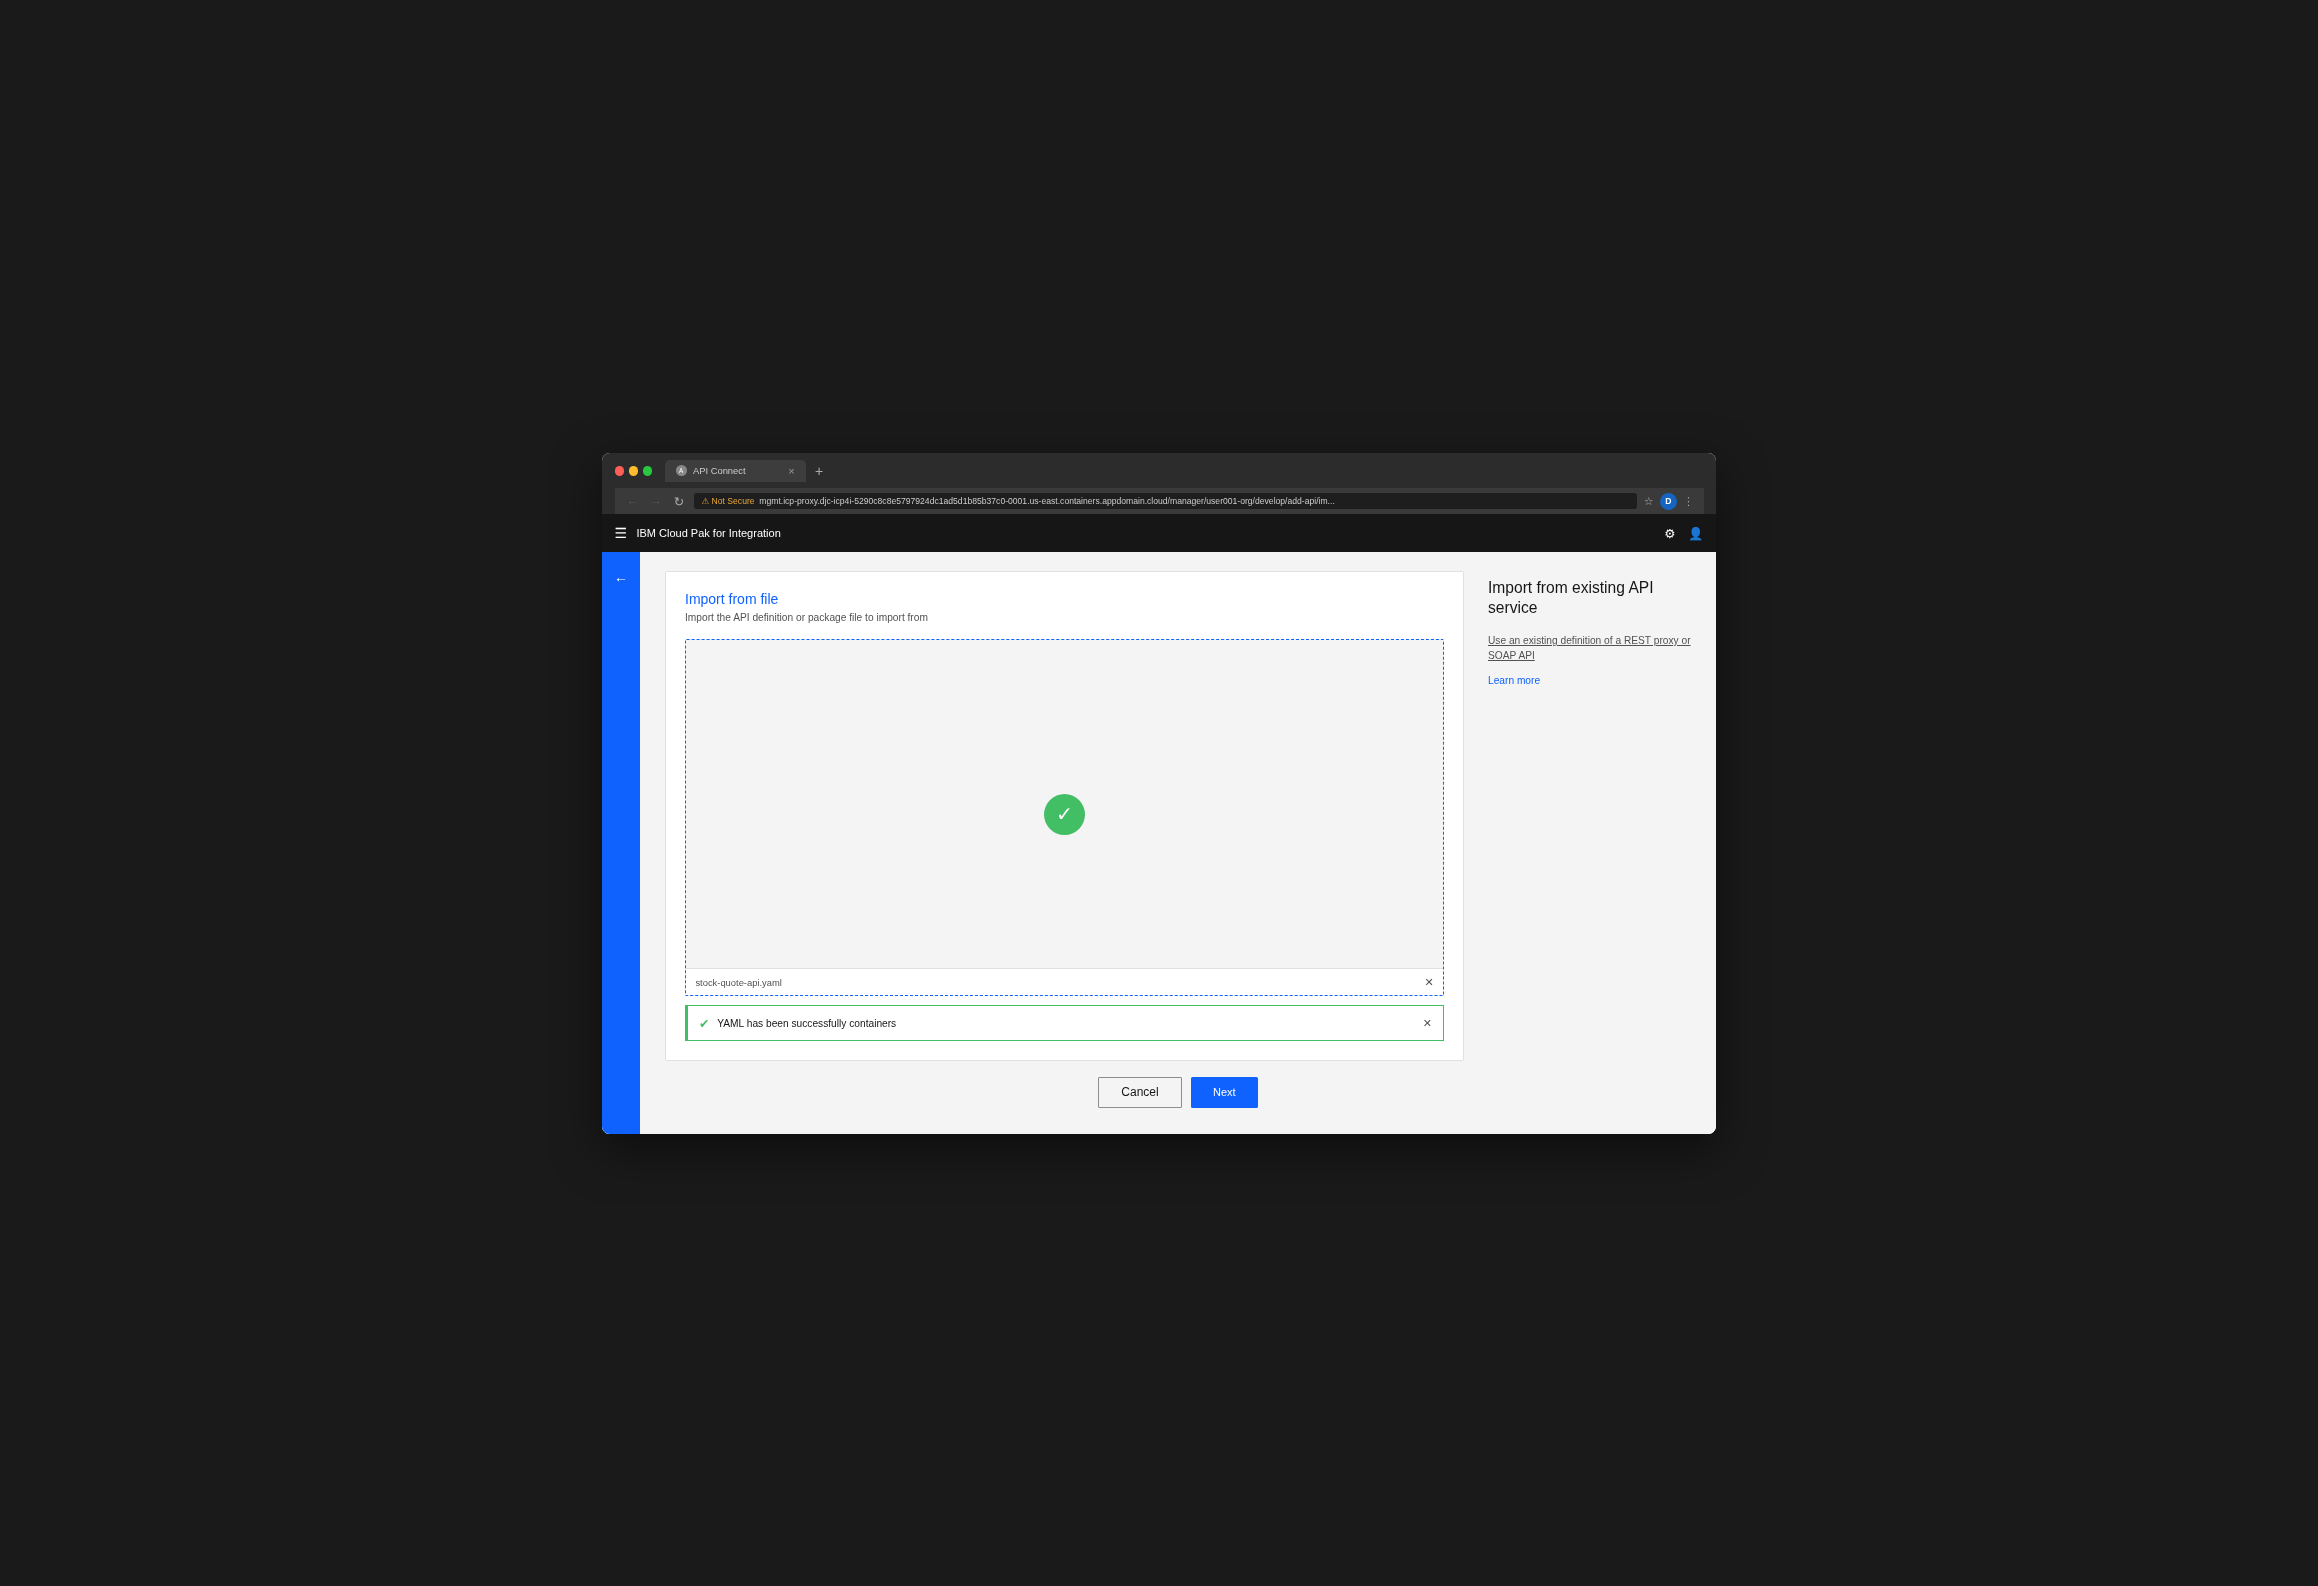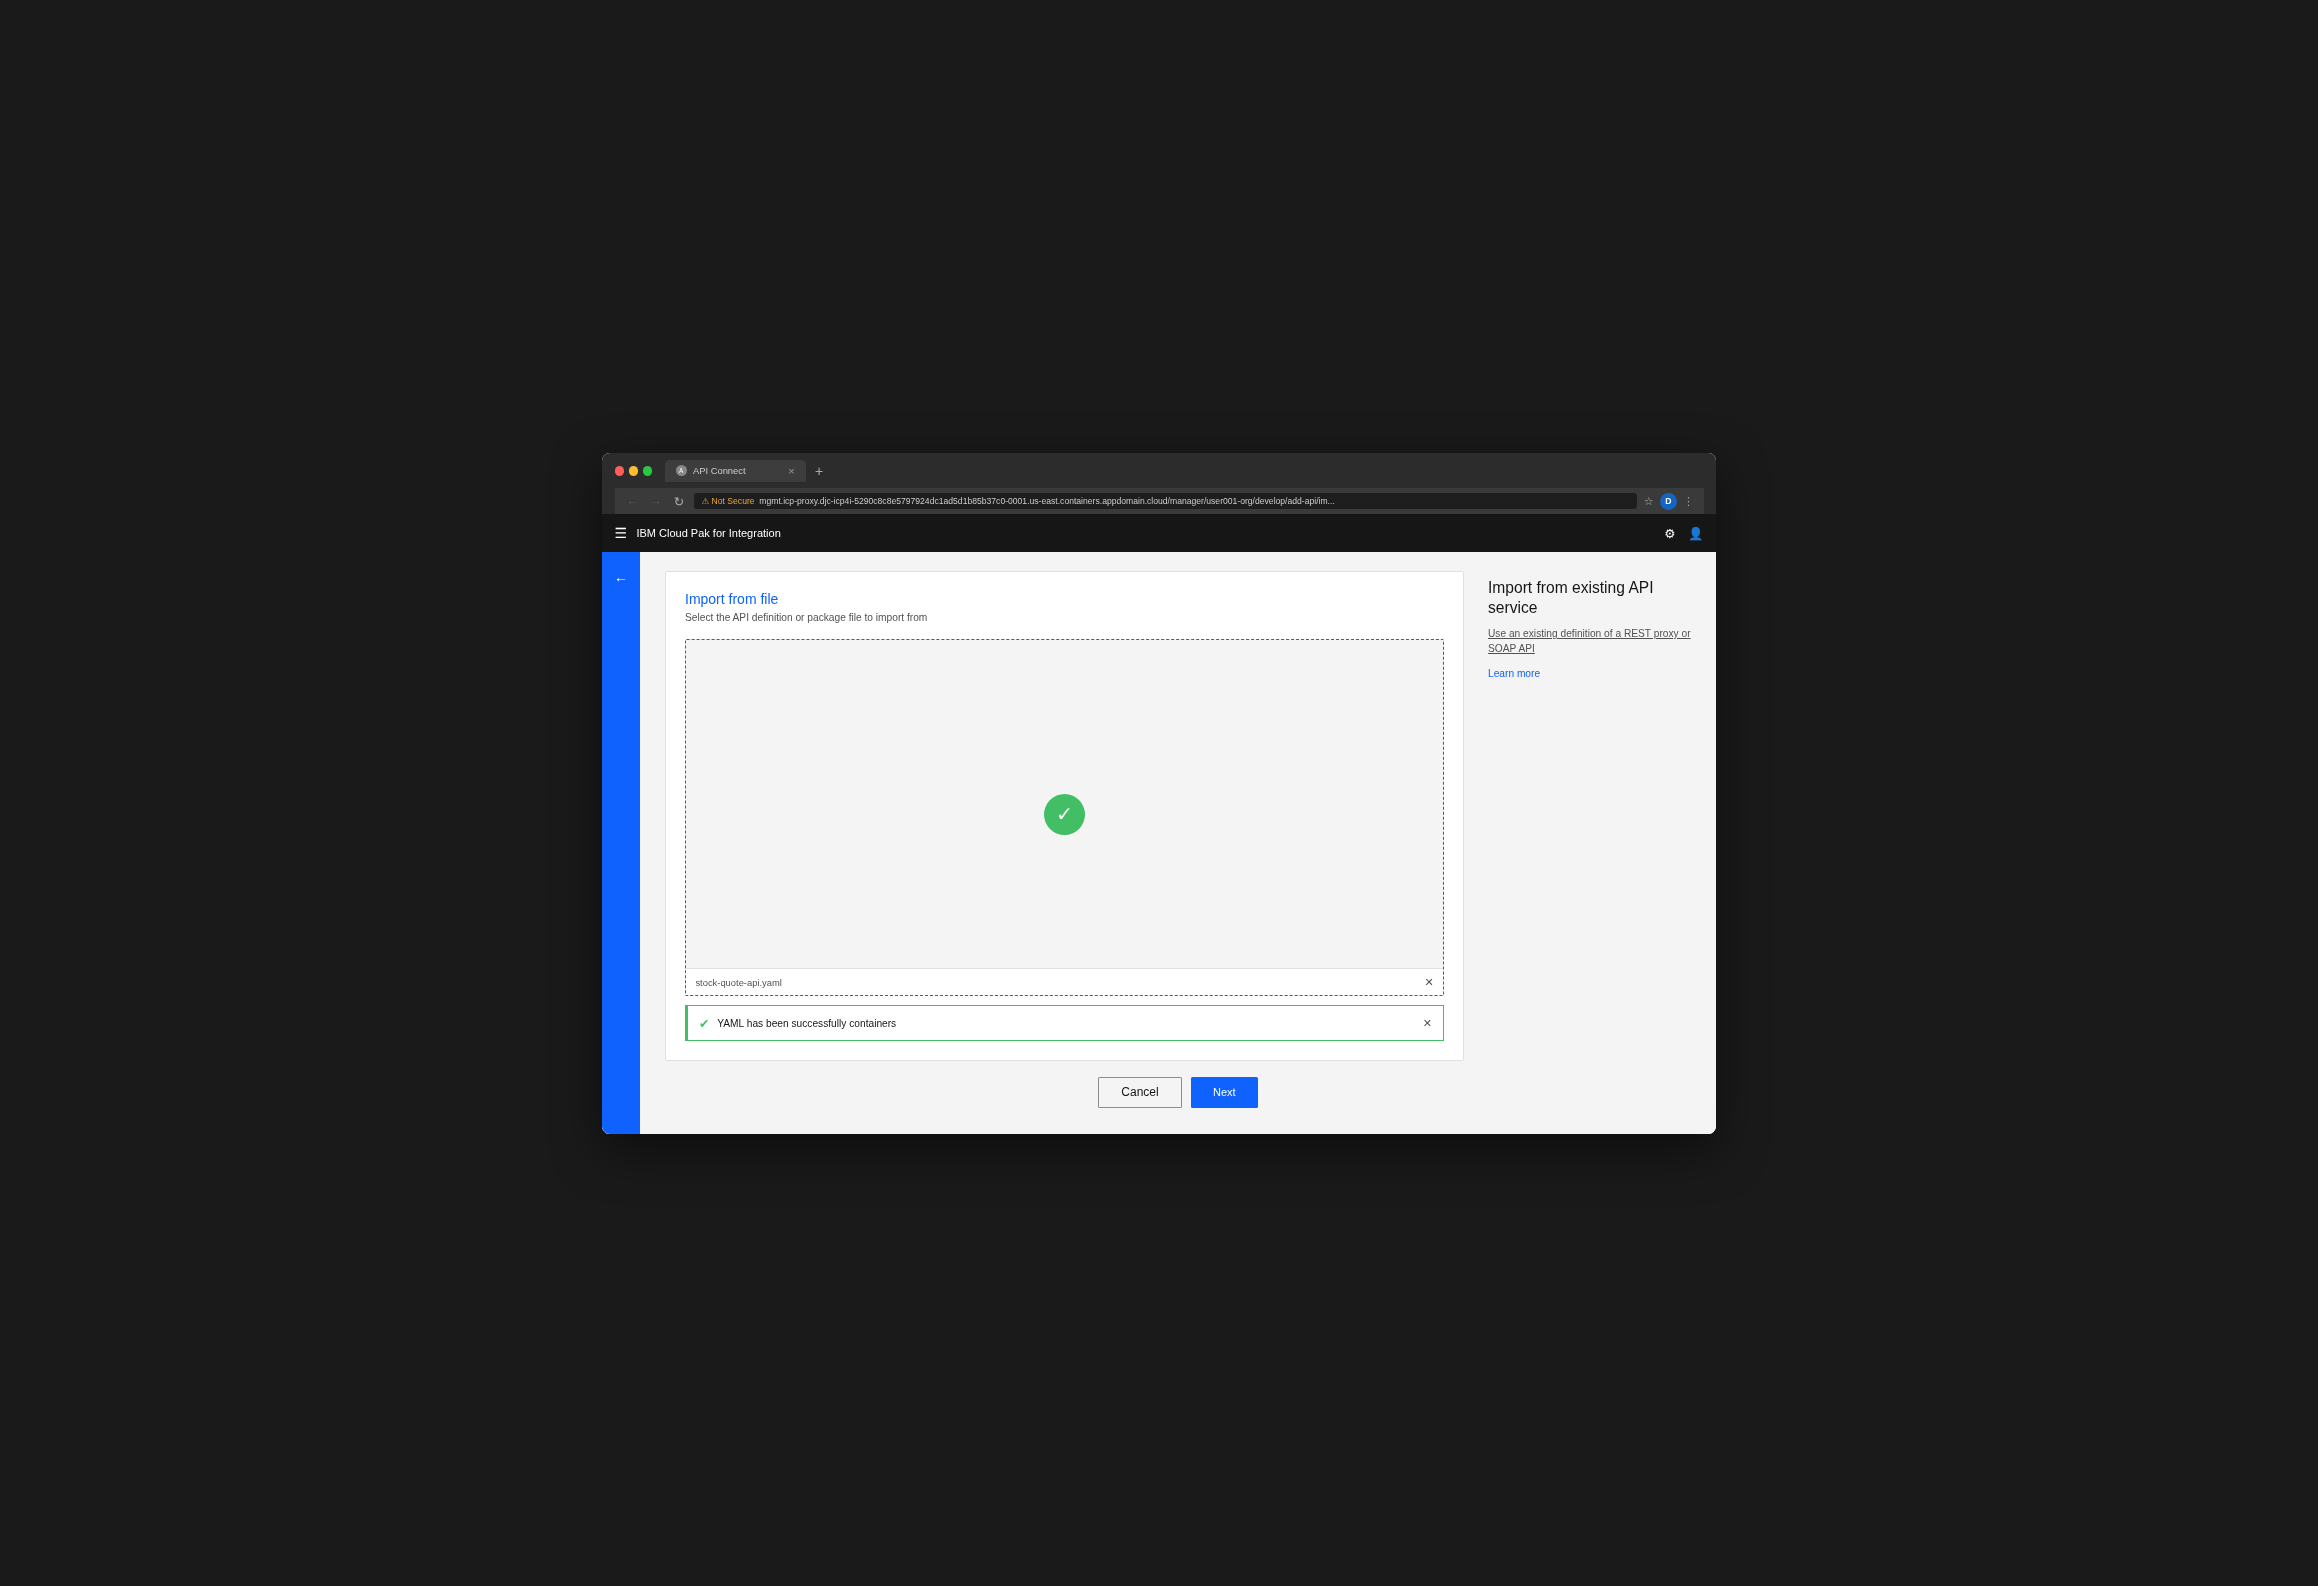--- a/index.html
+++ b/index.html
@@ -369,21 +369,21 @@
     .side-panel {
       width: 203px;
       flex-shrink: 0;
       padding: 6.3px 0;
     }
 
     .side-panel-title {
       font-size: 15.6px;
       font-weight: 400;
       color: #161616;
-      margin-bottom: 8px;
+      margin-bottom: 15px;
       line-height: 1.3;
     }
 
     .side-panel-desc {
       font-size: 10.2px;
       color: #525252;
       line-height: 1.5;
       margin-bottom: 9.4px;
       text-decoration: underline;
     }
@@ -481,21 +481,21 @@
         </div>
       </div>
 
       <div class="content-area">
 
 
         <div class="content-columns">
 
           <div class="main-panel">
             <h2 class="panel-title">Import from file</h2>
-            <p class="panel-subtitle">Select the API definition or package file to import from</p>
+            <p class="panel-subtitle">Import the API definition or package file to import from</p>
 
             <div class="drop-zone">
               <div class="success-icon">
                 <span>✓</span>
               </div>
               <div class="file-badge">
                 <span>stock-quote-api.yaml</span>
                 <span class="file-close-btn">✕</span>
               </div>
             </div>

